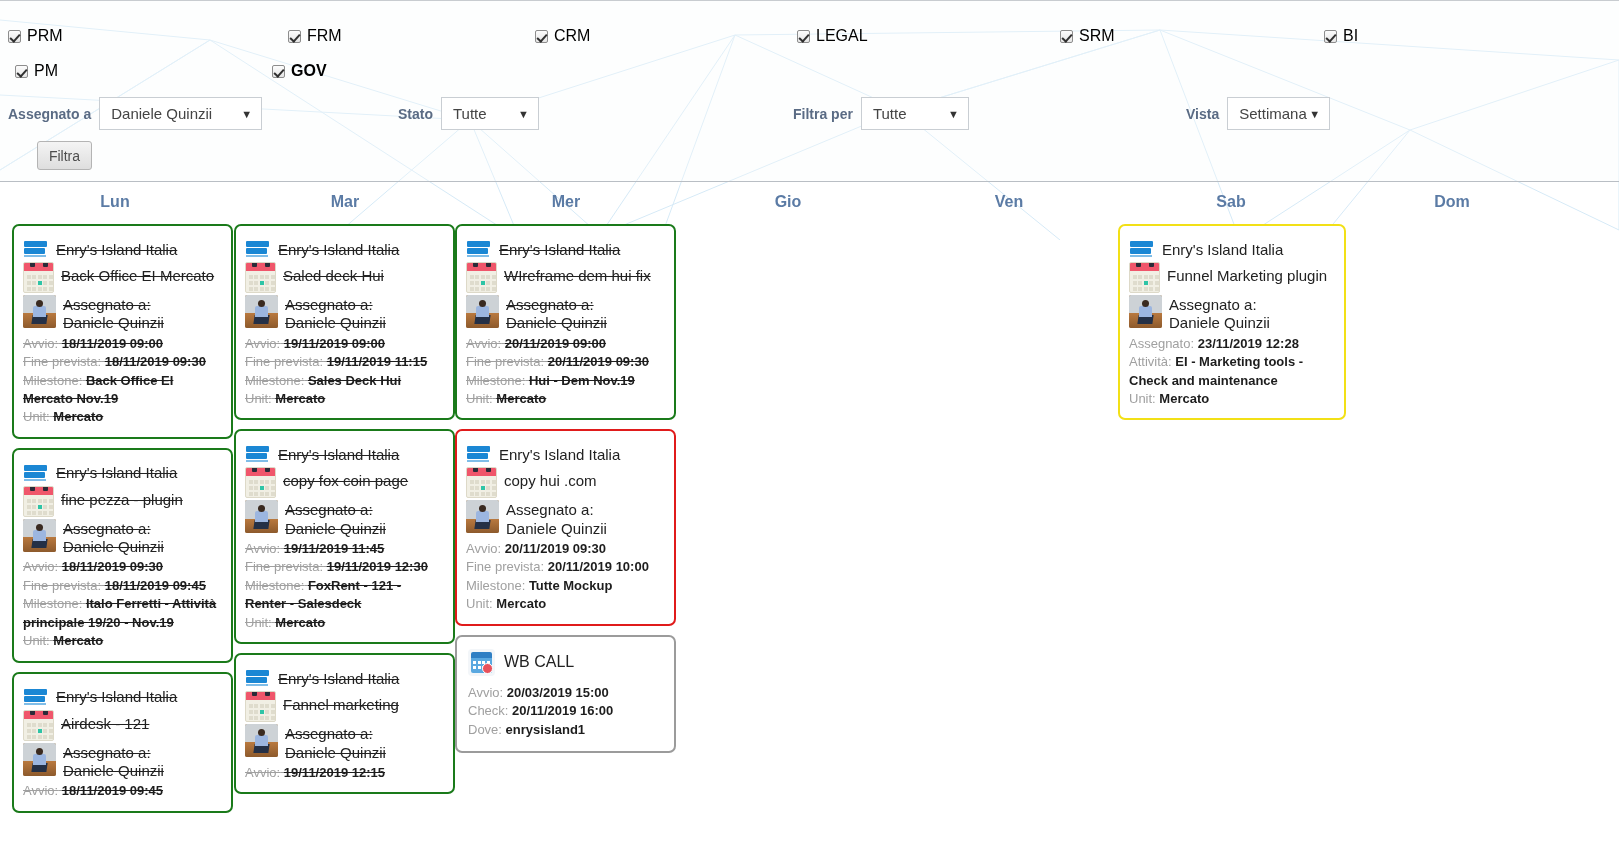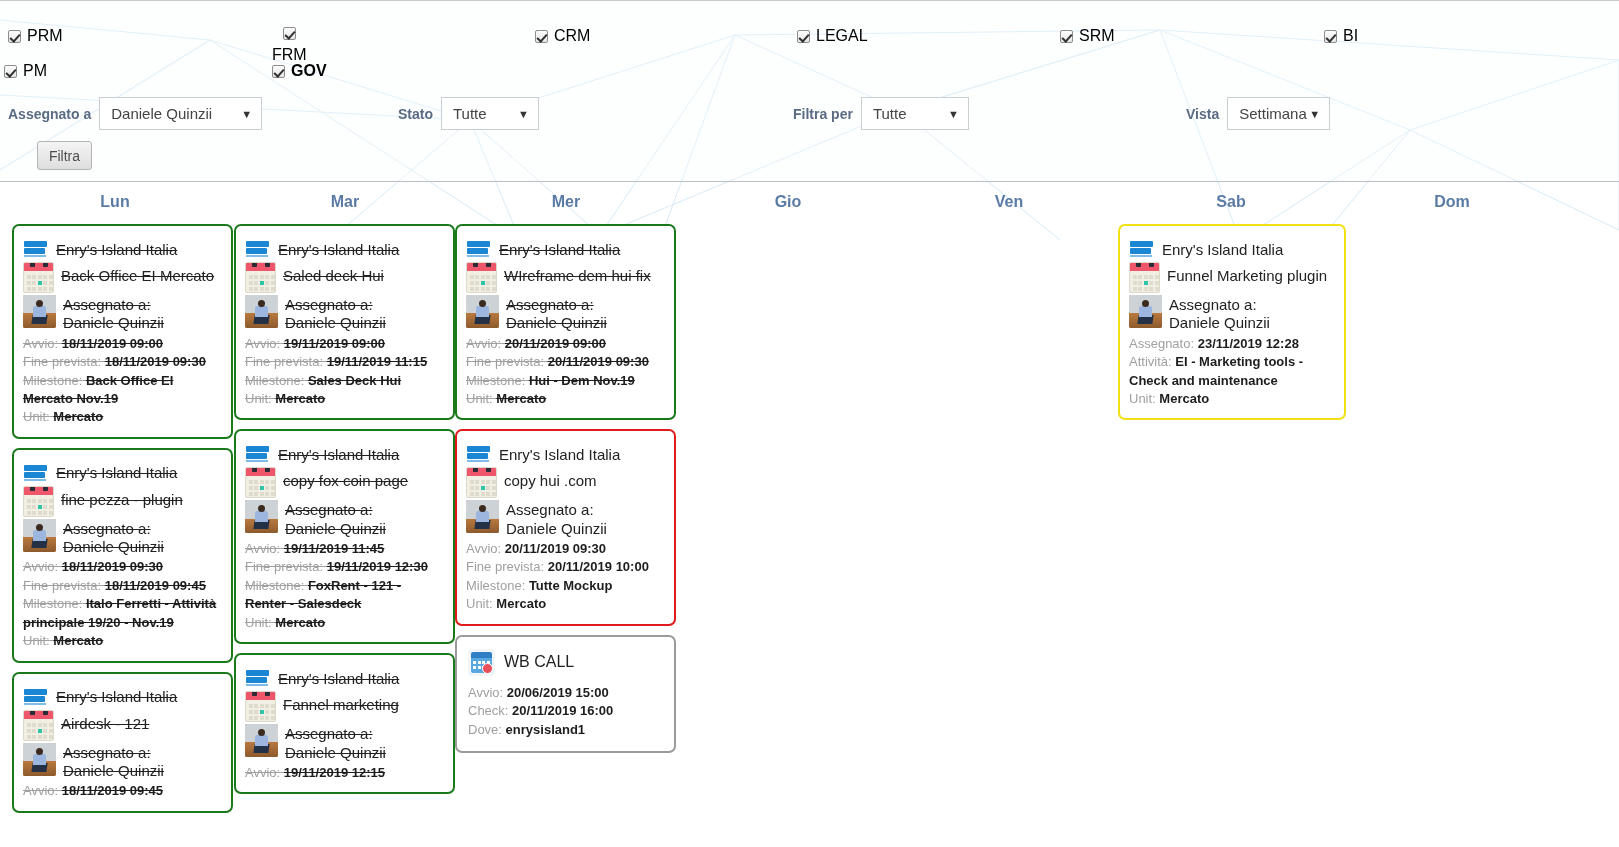--- a/index.html
+++ b/index.html
@@ -356,21 +356,21 @@
     </g>
   </svg>
 
   <div class="filter-panel">
 
     <div class="chk-row r1">
         <div class="chk-item" style="left: 8px;">
           <span class="chk-box"></span>
           <span>PRM</span>
         </div>
-        <div class="chk-item" style="left: 272px; flex-direction: column;">
+        <div class="chk-item" style="left: 288px;">
           <span class="chk-box"></span>
           <span>FRM</span>
         </div>
         <div class="chk-item" style="left: 535px;">
           <span class="chk-box"></span>
           <span>CRM</span>
         </div>
         <div class="chk-item" style="left: 797px;">
           <span class="chk-box"></span>
           <span>LEGAL</span>
@@ -378,21 +378,21 @@
         <div class="chk-item" style="left: 1060px;">
           <span class="chk-box"></span>
           <span>SRM</span>
         </div>
         <div class="chk-item" style="left: 1324px;">
           <span class="chk-box"></span>
           <span>BI</span>
         </div>
       </div>
     <div class="chk-row r2">
-        <div class="chk-item" style="left: 4px;">
+        <div class="chk-item" style="left: 15px;">
           <span class="chk-box"></span>
           <span>PM</span>
         </div>
         <div class="chk-item" style="left: 272px; font-weight: bold;">
           <span class="chk-box"></span>
           <span>GOV</span>
         </div>
       </div>
 
     <div class="sel-row">
@@ -849,21 +849,21 @@
               <span class="dot" style="left:14px;top:12px"></span>
               <span class="dot" style="left:18.5px;top:12px"></span>
               <span class="dot" style="left:5px;top:17px"></span>
               <span class="dot" style="left:9.5px;top:17px"></span>
               <span class="dot" style="left:14px;top:17px"></span>
               <span class="dot" style="left:18.5px;top:17px"></span>
               <span class="badge"></span>
             </span>
             <span class="wb-title">WB CALL</span>
           </div>
-          <div class="meta"><span>Avvio:</span> <b>20/06/2019 15:00</b></div>
+          <div class="meta"><span>Avvio:</span> <b>20/03/2019 15:00</b></div>
           <div class="meta"><span>Check:</span> <b>20/11/2019 16:00</b></div>
           <div class="meta"><span>Dove:</span> <b>enrysisland1</b></div>
         </div>
       </div>
       <div class="col" style="left: 677px;"></div>
       <div class="col" style="left: 898px;"></div>
       <div class="col" style="left: 1118px;">
         <div class="card yellow">
           <div class="row company">
             <span class="logo">

